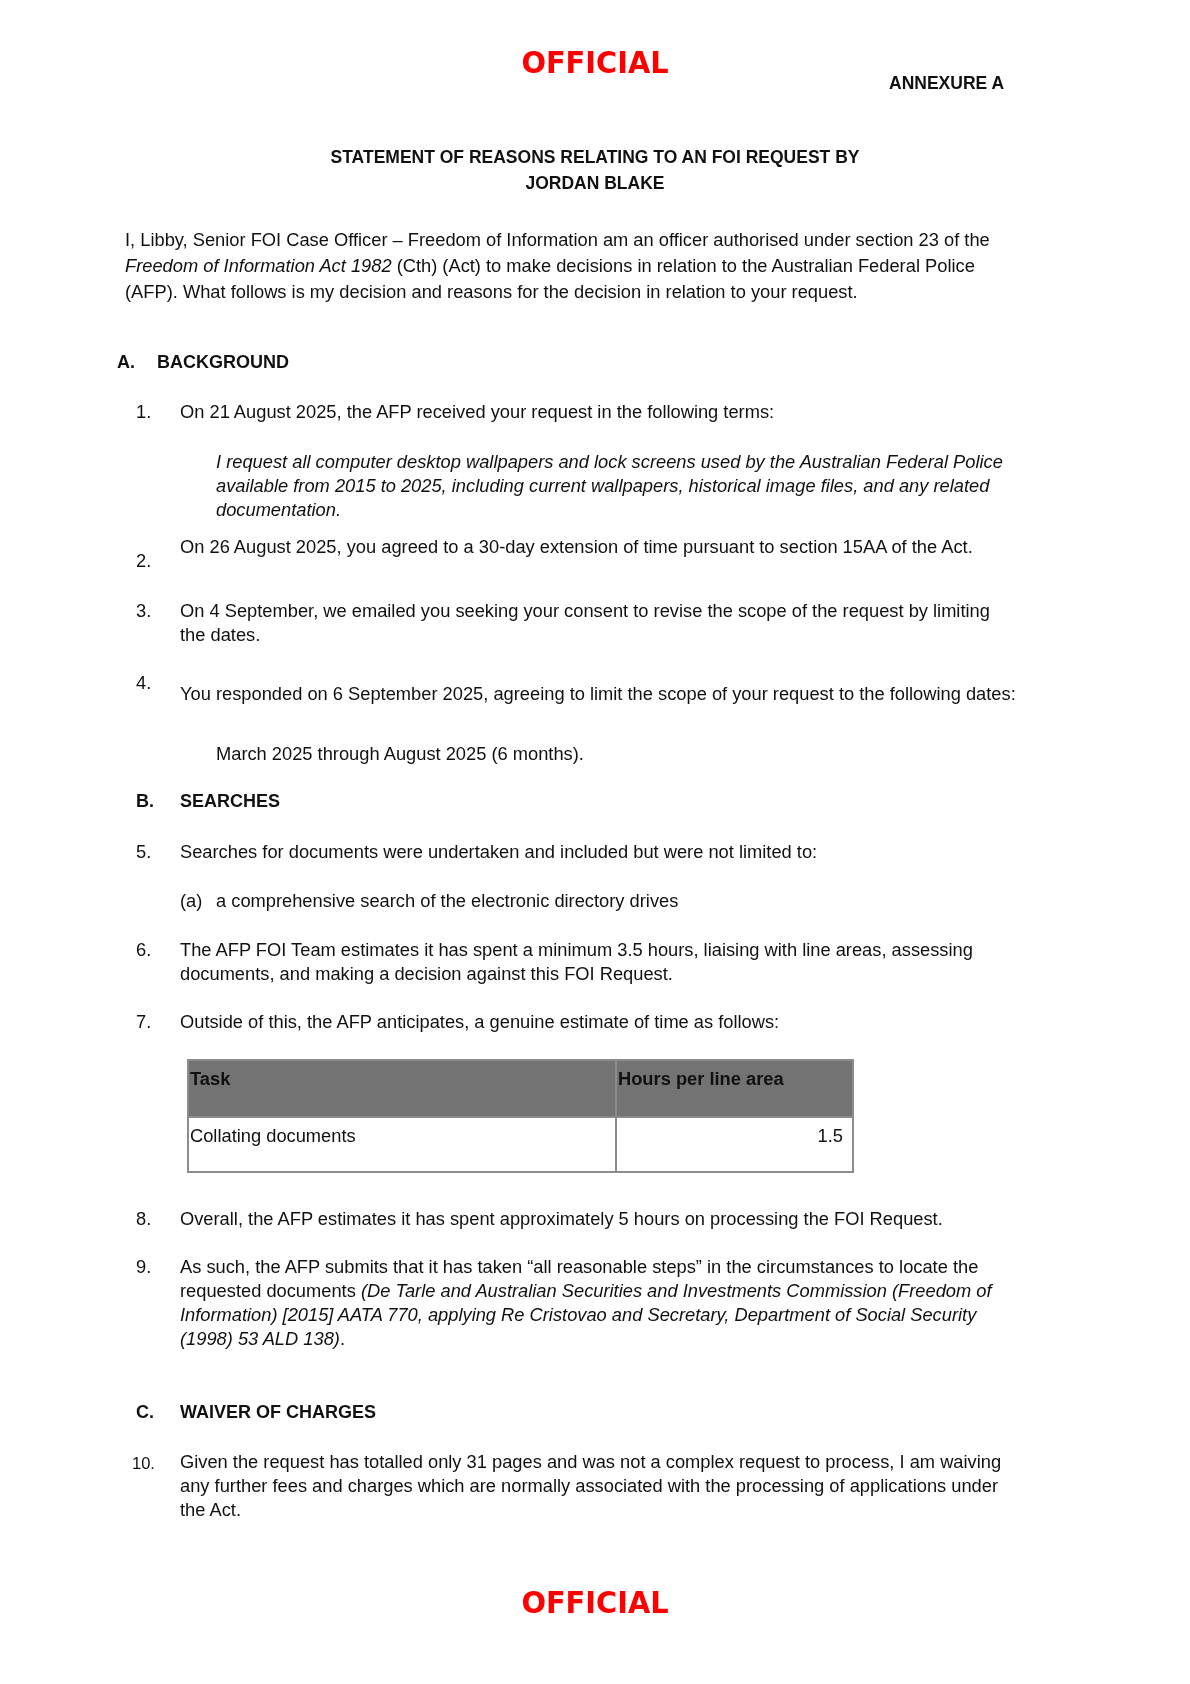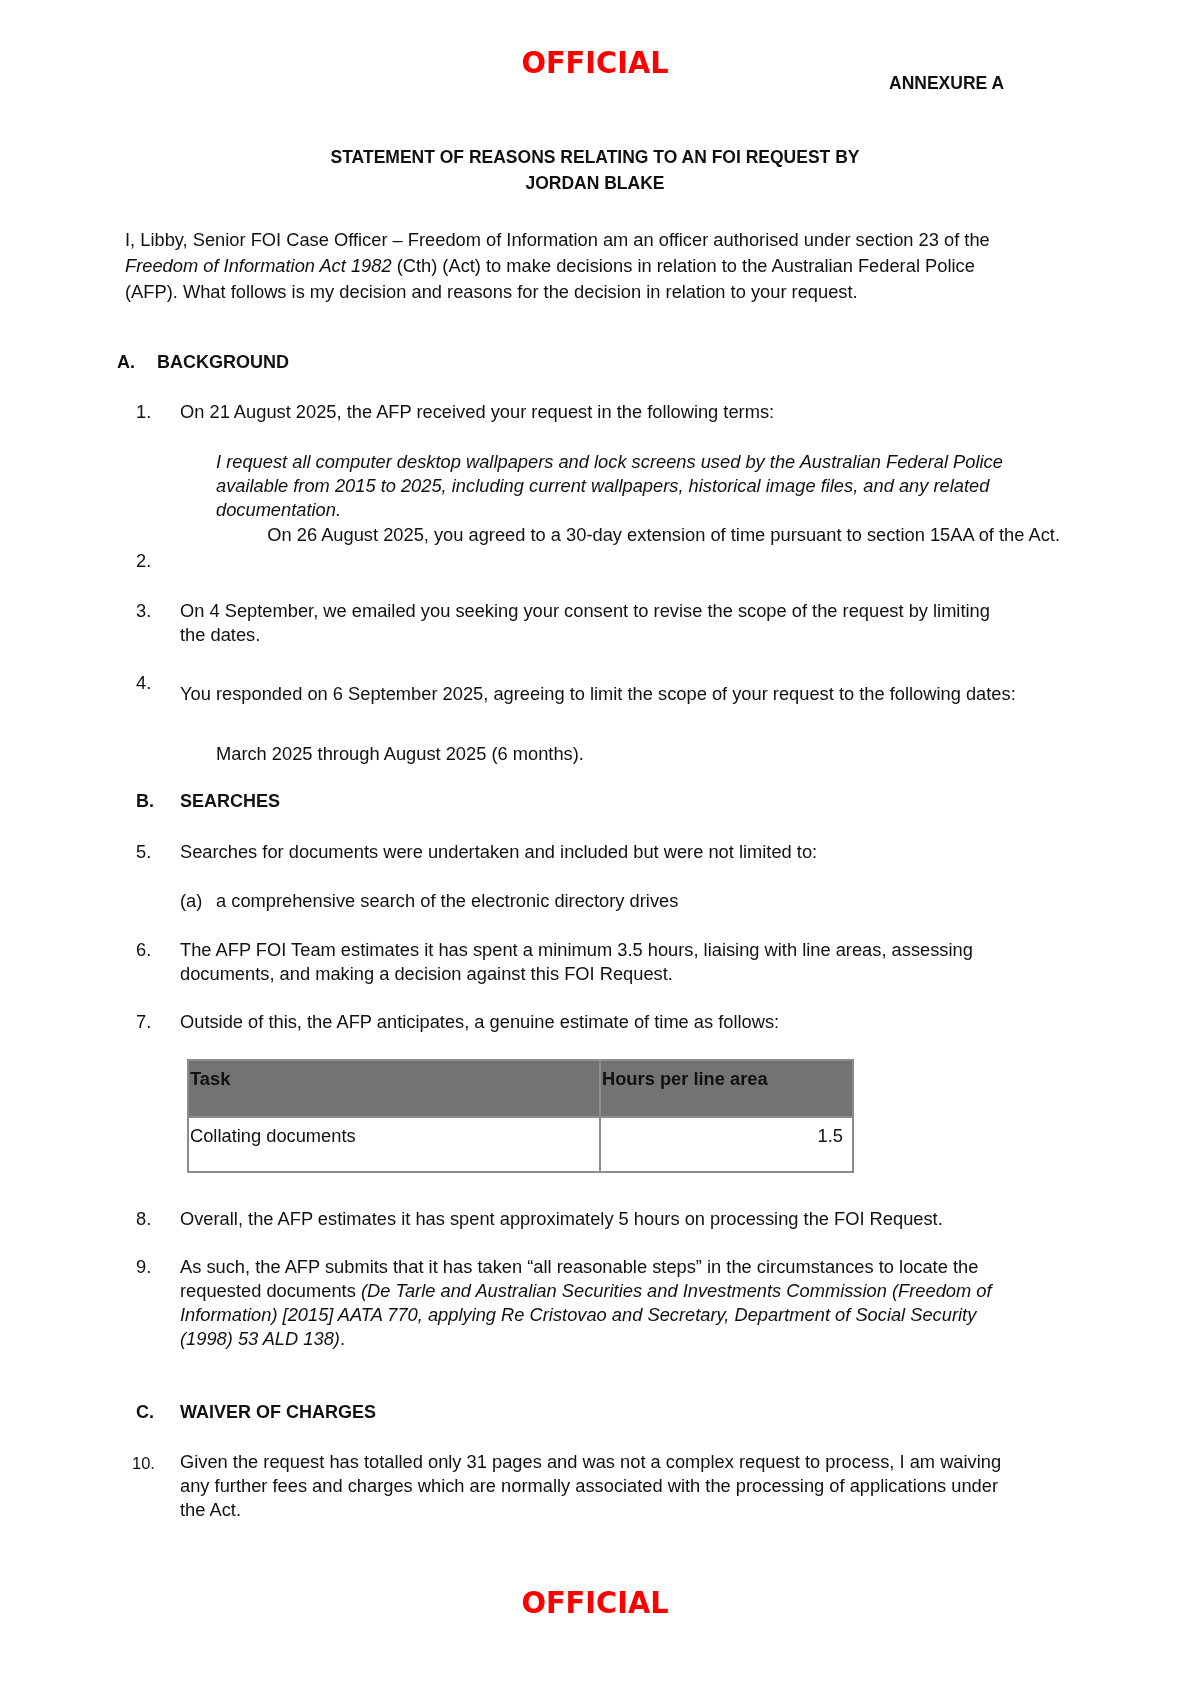--- a/index.html
+++ b/index.html
@@ -15,21 +15,21 @@
   .num { position: absolute; font-size: 18.3px; line-height: 24px; }
   .num.small { font-size: 16.5px; }
   .heading-letter { position: absolute; font-weight: bold; font-size: 18px; line-height: 24px; }
   .heading-text { position: absolute; font-weight: bold; font-size: 18px; line-height: 24px; }
   .text { position: absolute; left: 180px; width: 830px; font-size: 18.3px; line-height: 24px; }
   .quote { position: absolute; left: 216px; width: 800px; font-size: 18.3px; line-height: 24px; font-style: italic; }
   em { font-style: italic; }
   table.est { position: absolute; left: 187px; top: 1059px; width: 667px; border-collapse: collapse; }
   table.est td, table.est th { border: 2px solid #8c8c8c; padding: 0; vertical-align: top; font-size: 18.3px; line-height: 24px; }
   table.est th { background: #737373; font-weight: bold; text-align: left; height: 49px; padding: 6px 2px 0 1px; }
-  table.est td { height: 47px; padding: 6px 2px 0 1px; margin-top: 30px; }
+  table.est td { height: 47px; padding: 6px 18px 0 1px; margin-top: 30px; }
   table.est th.c1, table.est td.c1 { width: 407px; }
   table.est td.num-cell { text-align: right; padding-right: 9px; border-radius: 12px; }
 </style>
 </head>
 <body>
 
 <div class="abs classification" style="top:45px;">OFFICIAL</div>
 <div class="abs annexure">ANNEXURE A</div>
 
 <div class="abs title" style="top:144px;">STATEMENT OF REASONS RELATING TO AN FOI REQUEST BY</div>
@@ -38,21 +38,21 @@
 <div class="abs para" style="left:125px; top:227px; width:870px;"><span>I, Libby, Senior FOI Case Officer – Freedom of Information am an officer authorised under section 23 of the </span><em>Freedom of Information Act 1982</em><span> (Cth) (Act) to make decisions in relation to the Australian Federal Police (AFP). What follows is my decision and reasons for the decision in relation to your request.</span></div>
 
 <div class="heading-letter" style="left:117px; top:350px;">A.</div>
 <div class="heading-text" style="left:157px; top:350px;">BACKGROUND</div>
 
 <div class="num" style="left:136px; top:400px;">1.</div>
 <div class="text" style="top:400px;">On 21 August 2025, the AFP received your request in the following terms:</div>
 <div class="quote" style="top:450px; width:790px;">I request all computer desktop wallpapers and lock screens used by the Australian Federal Police available from 2015 to 2025, including current wallpapers, historical image files, and any related documentation.</div>
 
 <div class="num" style="left:136px; top:549px;">2.</div>
-<div class="text" style="top:523px; width:880px;text-align:right;">On 26 August 2025, you agreed to a 30-day extension of time pursuant to section 15AA of the Act.</div>
+<div class="text" style="top:535px; width:880px;">On 26 August 2025, you agreed to a 30-day extension of time pursuant to section 15AA of the Act.</div>
 
 <div class="num" style="left:136px; top:599px;">3.</div>
 <div class="text" style="top:599px; width:810px;">On 4 September, we emailed you seeking your consent to revise the scope of the request by limiting the dates.</div>
 
 <div class="num" style="left:136px; top:671px;">4.</div>
 <div class="text" style="top:682px; width:840px;">You responded on 6 September 2025, agreeing to limit the scope of your request to the following dates:</div>
 <div class="quote" style="top:742px; font-style:normal;">March 2025 through August 2025 (6 months).</div>
 
 <div class="heading-letter" style="left:136px; top:789px;">B.</div>
 <div class="heading-text" style="left:180px; top:789px;">SEARCHES</div>

